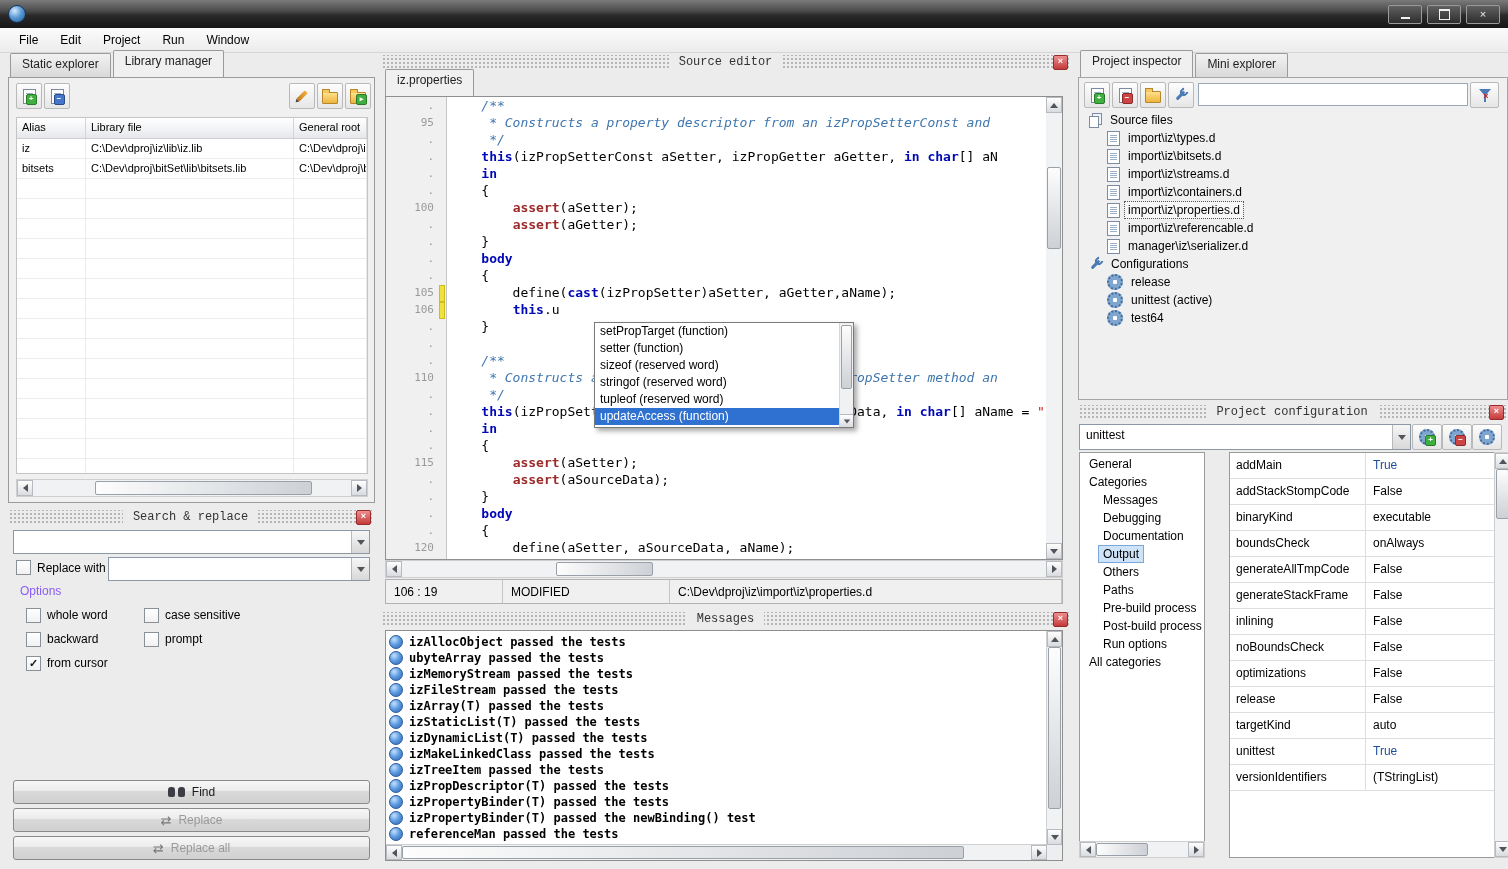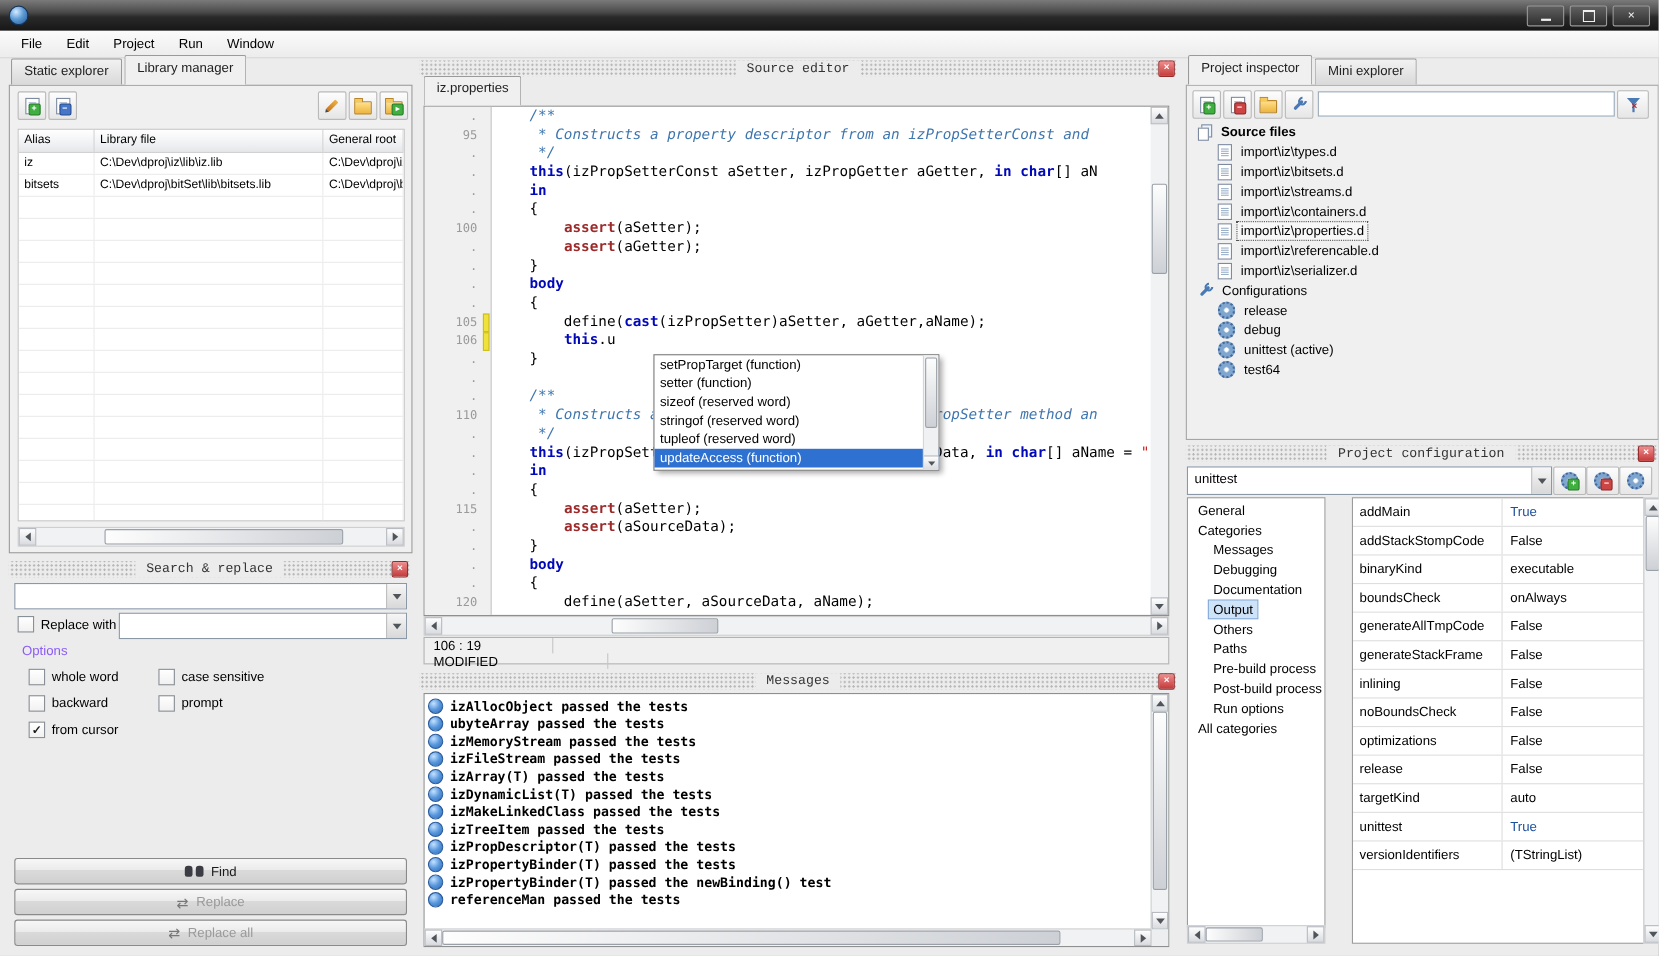--- a/index.html
+++ b/index.html
@@ -156,21 +156,21 @@
   #code{position:relative;flex:1;overflow:hidden;font-family:"DejaVu Sans Mono",monospace;font-size:13px;}
   .cl{height:17px;line-height:17px;white-space:pre;padding-left:3px;}
   .t-p{color:#000;}
   .t-k{color:#0008b8;font-weight:bold;}
   .t-a{color:#9c2a2a;font-weight:bold;}
   .t-c{color:#3f76ae;font-style:italic;}
   .t-s{color:#cc2222;}
   #ed-vsb{position:relative;width:16px;flex:none;border-left:1px solid #cfcfcf;background:#f1f2f4;}
   #ed-hsb{left:4px;top:505px;width:676px;height:16px;}
   #status{position:absolute;left:4px;top:524px;width:676px;height:23px;background:#f0f0f0;border:1px solid #b2b2b2;
-    display:flex;align-items:stretch;font-size:12px;flex-direction:column;}
+    display:flex;align-items:stretch;font-size:12px;}
   #status .cell{display:flex;align-items:center;padding:0 8px;border-right:1px solid #c6c6c6;white-space:nowrap;overflow:hidden;}
   #status .c1{width:100px;flex:none;} #status .c2{width:150px;flex:none;} #status .c3{flex:1;}
 
   
   #popup{position:absolute;left:594px;top:322px;width:258px;height:104px;background:#fff;
     border:1px solid #7a7a7a;box-shadow:3px 3px 5px rgba(0,0,0,.35);z-index:60;}
   .pp-item{height:17px;line-height:17px;font-size:12px;padding-left:5px;padding-right:15px;
     white-space:nowrap;overflow:hidden;}
   .pp-item.sel{background:#2f71d0;color:#fff;}
   #pp-sb{position:absolute;top:0;right:0;bottom:0;width:13px;background:#f0f1f3;border-left:1px solid #d6d6d6;}
@@ -632,20 +632,24 @@
           <div class="msg-item" data-interactable="true">
             <span class="ico-msg" data-interactable="false"></span>
             <span data-interactable="false">izFileStream passed the tests</span>
           </div>
           <div class="msg-item" data-interactable="true">
             <span class="ico-msg" data-interactable="false"></span>
             <span data-interactable="false">izArray(T) passed the tests</span>
           </div>
           <div class="msg-item" data-interactable="true">
             <span class="ico-msg" data-interactable="false"></span>
+            <span data-interactable="false">izStaticList(T) passed the tests</span>
+          </div>
+          <div class="msg-item" data-interactable="true">
+            <span class="ico-msg" data-interactable="false"></span>
             <span data-interactable="false">izDynamicList(T) passed the tests</span>
           </div>
           <div class="msg-item" data-interactable="true">
             <span class="ico-msg" data-interactable="false"></span>
             <span data-interactable="false">izMakeLinkedClass passed the tests</span>
           </div>
           <div class="msg-item" data-interactable="true">
             <span class="ico-msg" data-interactable="false"></span>
             <span data-interactable="false">izTreeItem passed the tests</span>
           </div>
@@ -716,21 +720,21 @@
         </div>
     </div>
     <div id="insp-filter" class="text-input" data-interactable="true"></div>
     <div class="tbtn" style="left:391px;top:4px;width:27px;" data-interactable="true">
       <div class="iwrap">
           <div class="ico-funnel" data-interactable="false"></div>
           <div class="funnel-x" data-interactable="false">×</div>
         </div>
     </div>
     <div id="tree" data-interactable="false">
-        <div class="tree-item" data-interactable="true" style="padding-left: 6px; font-weight: bold;">
+        <div class="tree-item" data-interactable="true" style="padding-left: 6px;">
           <span class="ico-docs" data-interactable="false"></span>
           <span class="lbl" data-interactable="false">Source files</span>
         </div>
         <div class="tree-item" data-interactable="true" style="padding-left: 24px;">
           <span class="ico-doc" data-interactable="false"></span>
           <span class="lbl" data-interactable="false">import\iz\types.d</span>
         </div>
         <div class="tree-item" data-interactable="true" style="padding-left: 24px;">
           <span class="ico-doc" data-interactable="false"></span>
           <span class="lbl" data-interactable="false">import\iz\bitsets.d</span>
@@ -746,33 +750,29 @@
         <div class="tree-item" data-interactable="true" style="padding-left: 24px;">
           <span class="ico-doc" data-interactable="false"></span>
           <span class="lbl sel" data-interactable="false">import\iz\properties.d</span>
         </div>
         <div class="tree-item" data-interactable="true" style="padding-left: 24px;">
           <span class="ico-doc" data-interactable="false"></span>
           <span class="lbl" data-interactable="false">import\iz\referencable.d</span>
         </div>
         <div class="tree-item" data-interactable="true" style="padding-left: 24px;">
           <span class="ico-doc" data-interactable="false"></span>
-          <span class="lbl" data-interactable="false">import\iz\serializer.d</span>
+          <span class="lbl" data-interactable="false">manager\iz\serializer.d</span>
         </div>
         <div class="tree-item" data-interactable="true" style="padding-left: 6px;">
           <span class="ico-wrench" data-interactable="false"></span>
           <span class="lbl" data-interactable="false">Configurations</span>
         </div>
         <div class="tree-item" data-interactable="true" style="padding-left: 24px;">
           <span class="ico-gear" data-interactable="false"></span>
           <span class="lbl" data-interactable="false">release</span>
-        </div>
-        <div class="tree-item" data-interactable="true" style="padding-left: 24px;">
-          <span class="ico-gear" data-interactable="false"></span>
-          <span class="lbl" data-interactable="false">debug</span>
         </div>
         <div class="tree-item" data-interactable="true" style="padding-left: 24px;">
           <span class="ico-gear" data-interactable="false"></span>
           <span class="lbl" data-interactable="false">unittest (active)</span>
         </div>
         <div class="tree-item" data-interactable="true" style="padding-left: 24px;">
           <span class="ico-gear" data-interactable="false"></span>
           <span class="lbl" data-interactable="false">test64</span>
         </div>
       </div>

